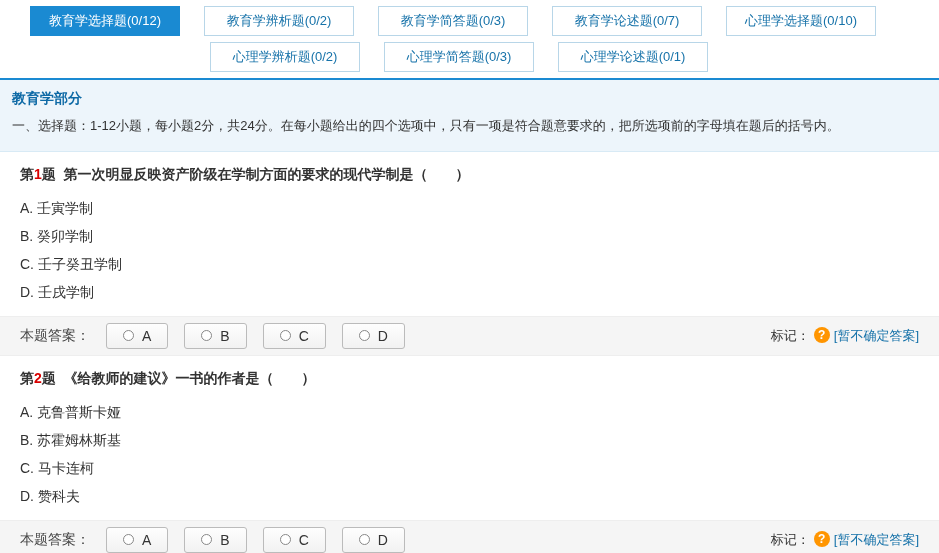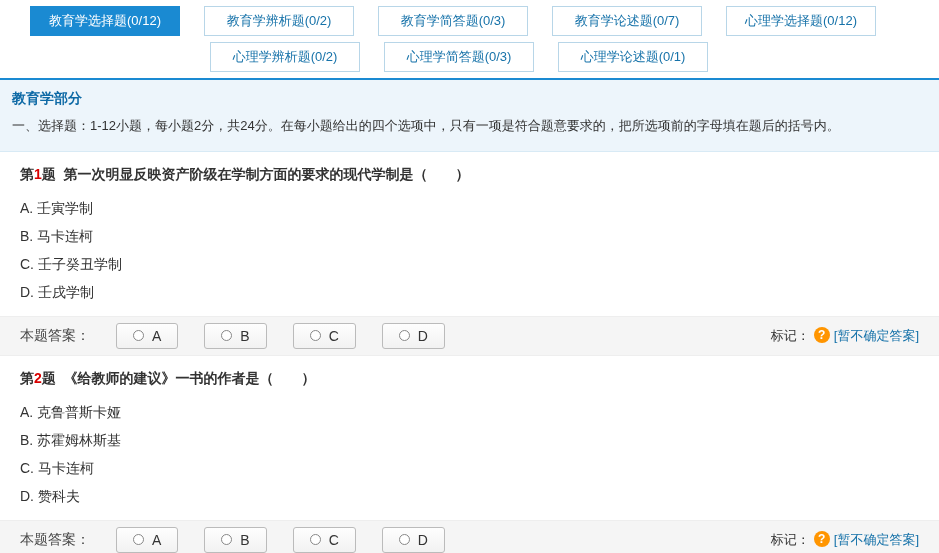--- a/index.html
+++ b/index.html
@@ -82,21 +82,21 @@
     border-bottom: 1px solid #eee;
     padding: 6px 20px;
     display: flex;
     align-items: center;
     justify-content: space-between;
     margin-top: 10px;
   }
   .answer-left {
     display: flex;
     align-items: center;
-    gap: 26px;
+    gap: 16px;
   }
   .answer-label {
     color: #444;
     font-size: 14px;
   }
   .choice-btn {
     display: inline-flex;
     align-items: center;
     gap: 8px;
     border: 1px solid #bbb;
@@ -143,21 +143,21 @@
 </style>
 </head>
 <body>
 
 <div class="tabs-row">
   <div class="tabs-row-inner">
     <div class="tab active">教育学选择题(0/12)</div>
     <div class="tab">教育学辨析题(0/2)</div>
     <div class="tab">教育学简答题(0/3)</div>
     <div class="tab">教育学论述题(0/7)</div>
-    <div class="tab">心理学选择题(0/12)</div>
+    <div class="tab">心理学选择题(0/10)</div>
   </div>
   <div class="tabs-row-inner row2">
     <div class="tab">心理学辨析题(0/2)</div>
     <div class="tab">心理学简答题(0/3)</div>
     <div class="tab">心理学论述题(0/1)</div>
   </div>
 </div>
 <div class="divider"></div>
 
 <div class="section-header">
@@ -165,21 +165,21 @@
   <div class="section-desc">一、选择题：1-12小题，每小题2分，共24分。在每小题给出的四个选项中，只有一项是符合题意要求的，把所选项前的字母填在题后的括号内。</div>
 </div>
 
 <div class="question-block">
   <div class="q-title">
     <span>第</span><span class="q-num">1</span><span>题</span>
     &nbsp;<span>第一次明显反映资产阶级在学制方面的要求的现代学制是（　　）</span>
   </div>
   <ul class="q-options">
     <li>A. 壬寅学制</li>
-    <li>B. 马卡连柯</li>
+    <li>B. 癸卯学制</li>
     <li>C. 壬子癸丑学制</li>
     <li>D. 壬戌学制</li>
   </ul>
 </div>
 <div class="answer-bar">
   <div class="answer-left">
     <span class="answer-label">本题答案：</span>
     <span class="choice-btn">
         <span class="radio"></span>
         <span>A</span>

